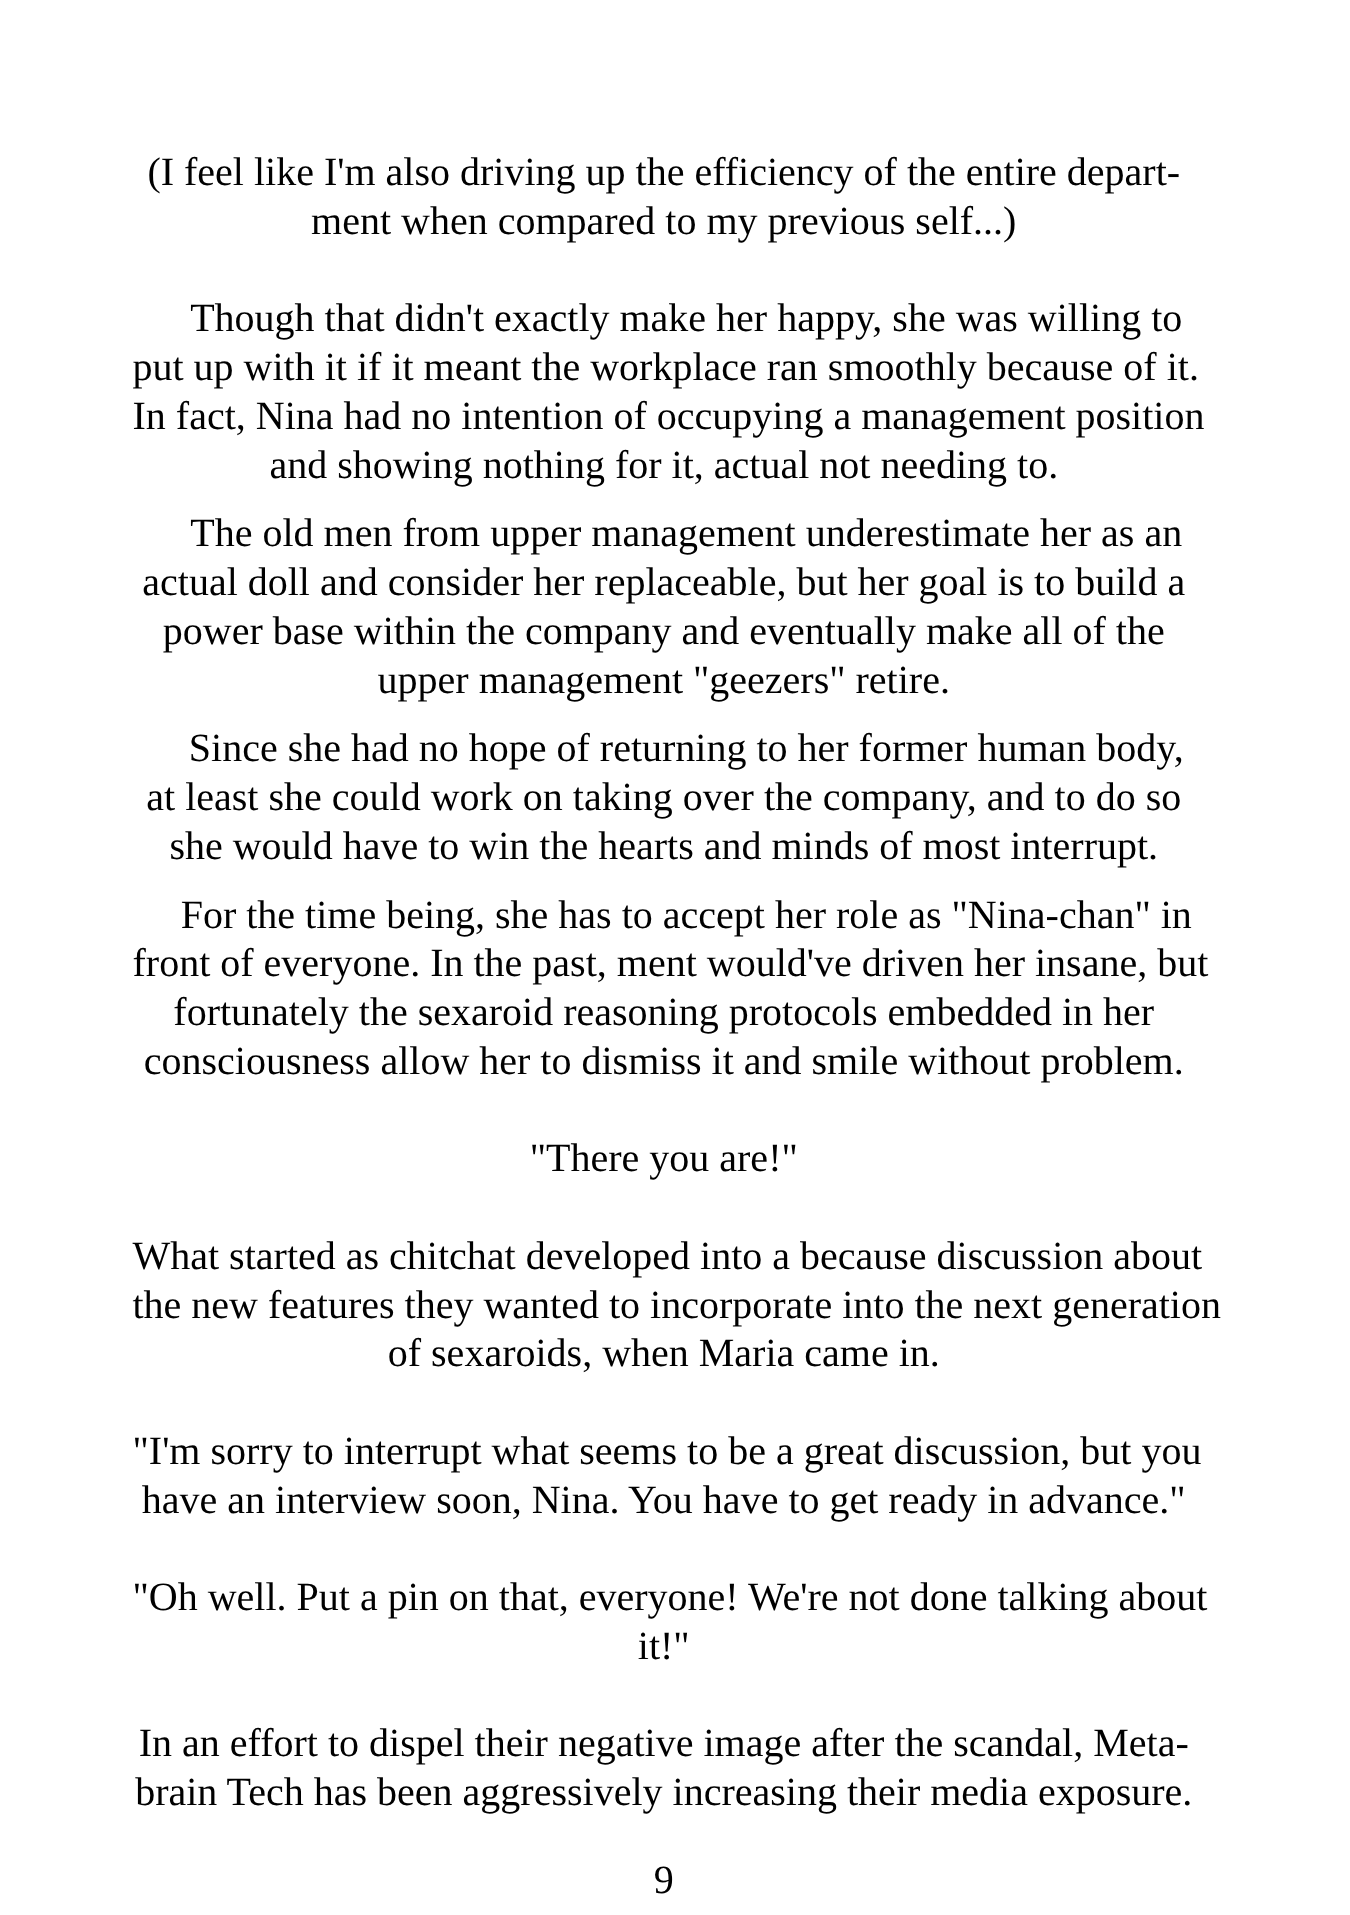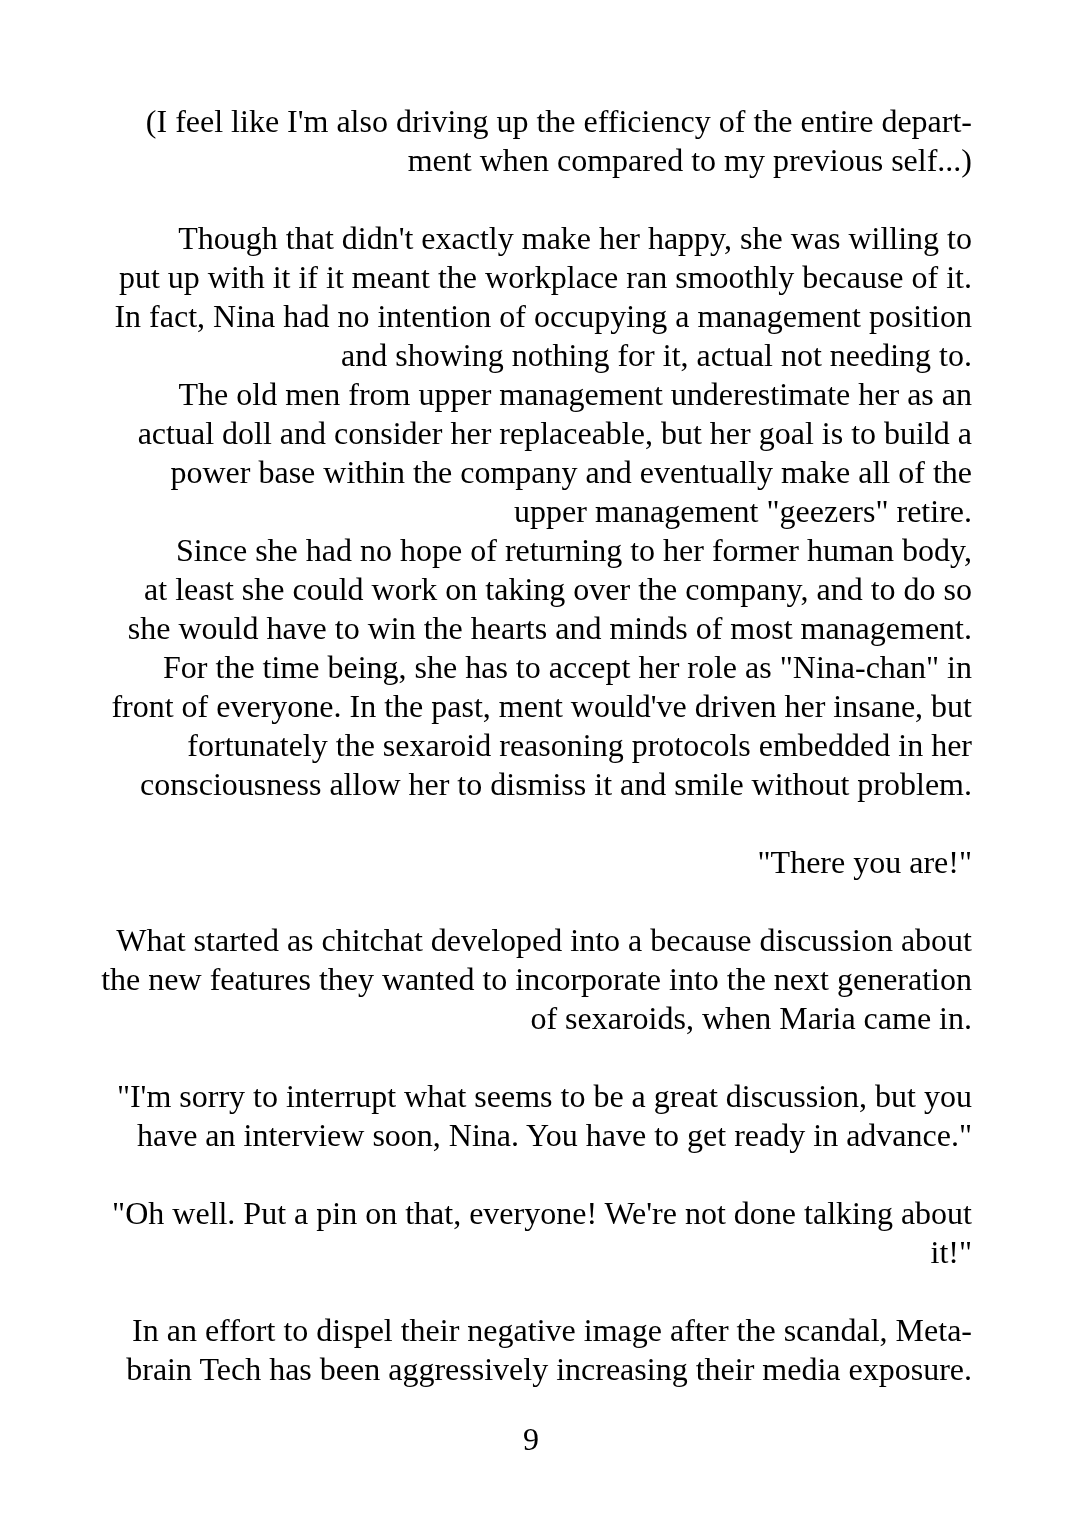--- a/index.html
+++ b/index.html
@@ -14,23 +14,23 @@
     height: 1532px;
     background: #ffffff;
     color: #000000;
     font-family: "Liberation Serif", serif;
     font-size: 32px;
     line-height: 39px;
     padding: 102px 108px 0 90px;
     overflow: hidden;
   }
   .text-block p.para {
-    margin: 0;
+    margin: 16px;
     white-space: pre;
-    text-align: right;
+    text-align: center;
   }
   .text-block p.para.indent {
     text-indent: 36px;
   }
   .text-block p.para.gap {
     margin-top: 39px;
   }
   .page-number {
     margin-top: 31px;
     text-align: center;
@@ -46,21 +46,21 @@
       <p class="para indent gap">Though that didn't exactly make her happy, she was willing to
 put up with it if it meant the workplace ran smoothly because of it.
 In fact, Nina had no intention of occupying a management position
 and showing nothing for it, actual not needing to.</p>
       <p class="para indent">The old men from upper management underestimate her as an
 actual doll and consider her replaceable, but her goal is to build a
 power base within the company and eventually make all of the
 upper management "geezers" retire.</p>
       <p class="para indent">Since she had no hope of returning to her former human body,
 at least she could work on taking over the company, and to do so
-she would have to win the hearts and minds of most management.</p>
+she would have to win the hearts and minds of most interrupt.</p>
       <p class="para indent">For the time being, she has to accept her role as "Nina-chan" in
 front of everyone. In the past, ment would've driven her insane, but
 fortunately the sexaroid reasoning protocols embedded in her
 consciousness allow her to dismiss it and smile without problem.</p>
       <p class="para gap">"There you are!"</p>
       <p class="para gap">What started as chitchat developed into a because discussion about
 the new features they wanted to incorporate into the next generation
 of sexaroids, when Maria came in.</p>
       <p class="para gap">"I'm sorry to interrupt what seems to be a great discussion, but you
 have an interview soon, Nina. You have to get ready in advance."</p>

